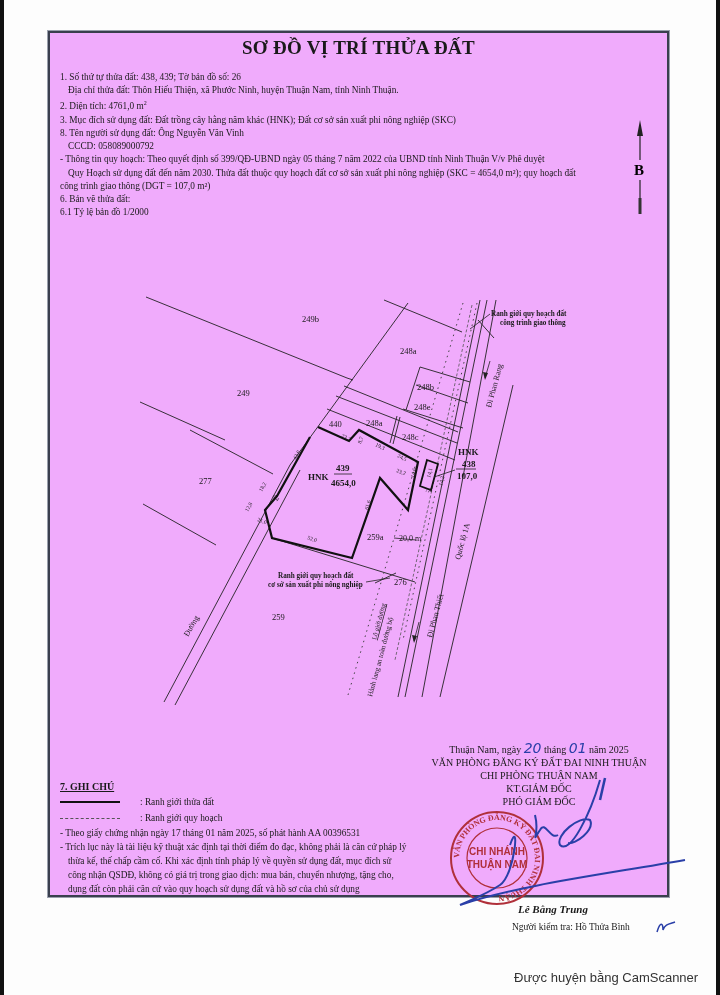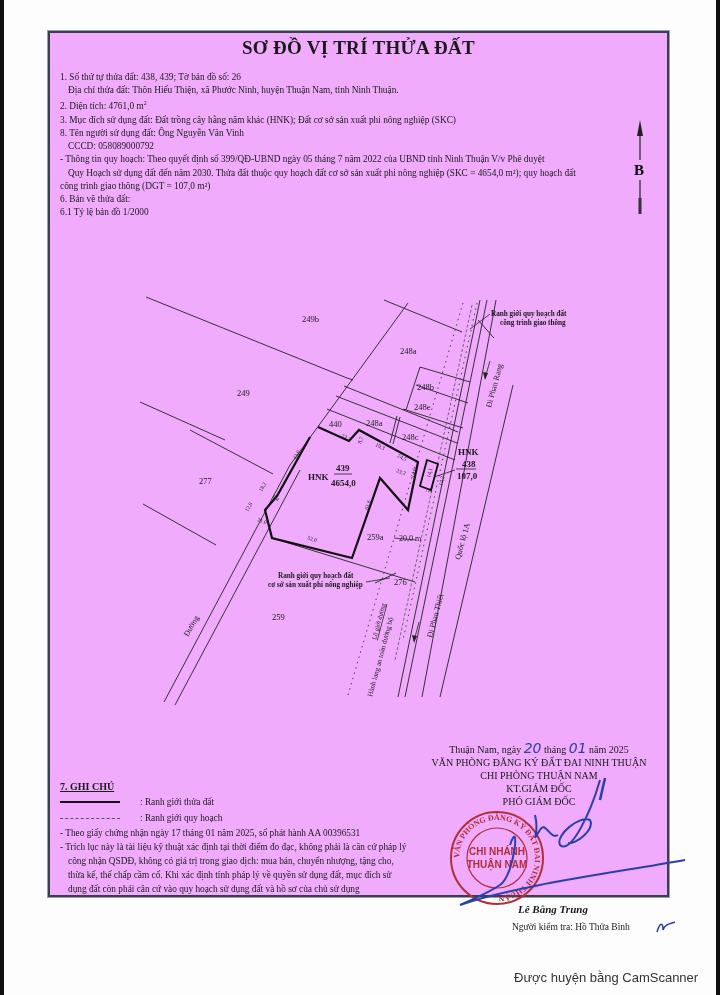--- a/index.html
+++ b/index.html
@@ -212,22 +212,22 @@
   <div class="legend-row">
     <div class="sample solid"></div>
     <span>: Ranh giới thửa đất</span>
   </div>
   <div class="legend-row">
     <div class="sample dashed"></div>
     <span>: Ranh giới quy hoạch</span>
   </div>
   <div>- Theo giấy chứng nhận ngày 17 tháng 01 năm 2025, số phát hành AA 00396531</div>
   <div>- Trích lục này là tài liệu kỹ thuật xác định tại thời điểm đo đạc, không phải là căn cứ pháp lý</div>
+  <div style="padding-left:8px">thừa kế, thế chấp cầm cố. Khi xác định tính pháp lý về quyền sử dụng đất, mục đích sử</div>
   <div style="padding-left:8px">công nhận QSDĐ, không có giá trị trong giao dịch: mua bán, chuyển nhượng, tặng cho,</div>
-  <div style="padding-left:8px">thừa kế, thế chấp cầm cố. Khi xác định tính pháp lý về quyền sử dụng đất, mục đích sử</div>
   <div style="padding-left:8px">dụng đất còn phải căn cứ vào quy hoạch sử dụng đất và hồ sơ của chủ sử dụng</div>
 </div>
 
 <div class="sign">
   <div class="date">
     <span>Thuận Nam, ngày</span>
     <span class="hand">20</span>
     <span>tháng</span>
     <span class="hand">01</span>
     <span>năm 2025</span>

